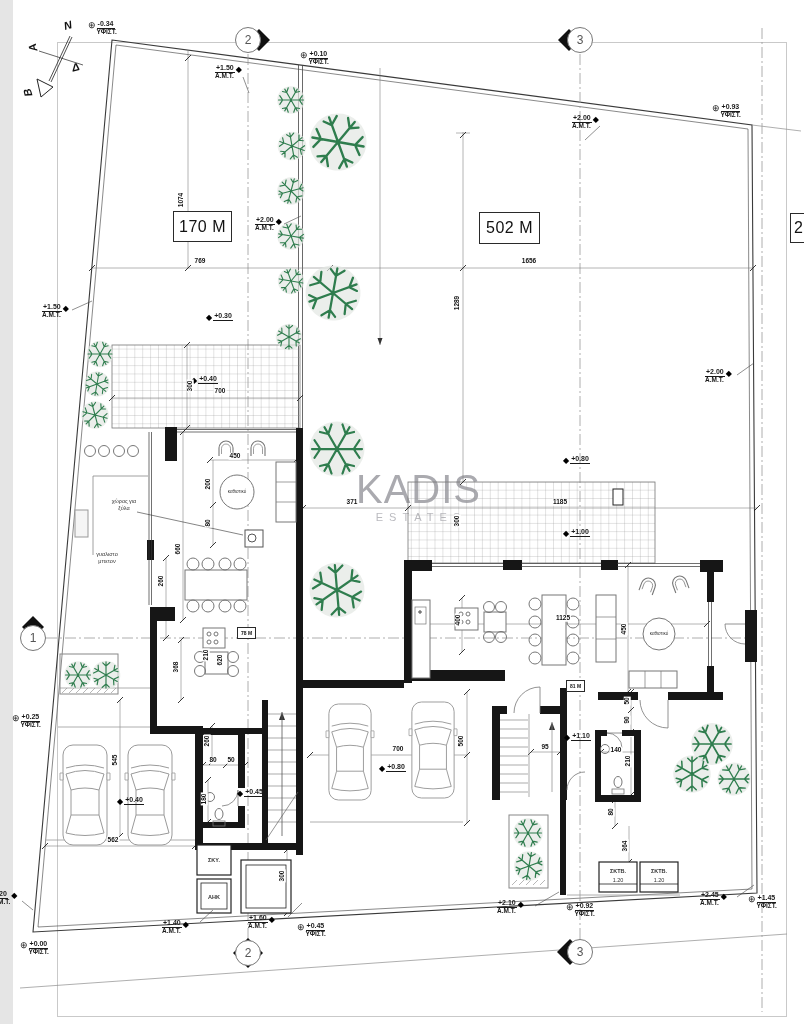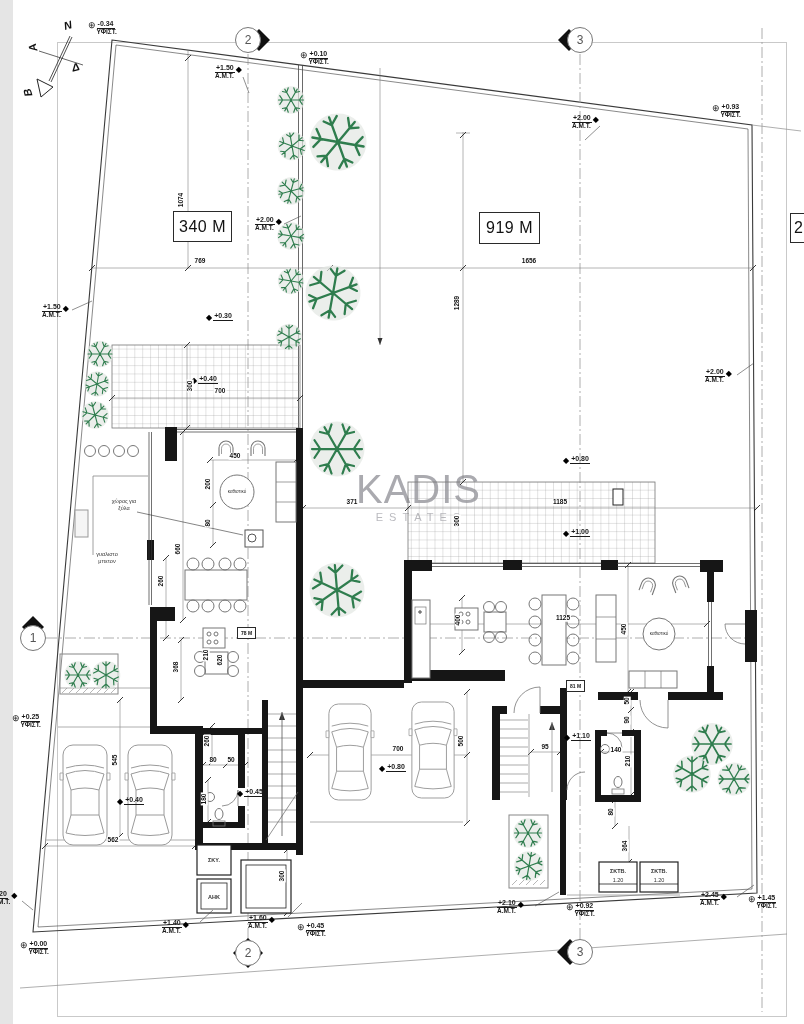--- a/index.html
+++ b/index.html
@@ -299,22 +299,22 @@
     <span class="cp" style="left:29px;top:42px;transform:rotate(-105deg)">A</span>
     <span class="cp" style="left:72px;top:62px;transform:rotate(-15deg)">Δ</span>
     <span class="cp" style="left:24px;top:87px;transform:rotate(-105deg)">B</span>
 
     <span class="bub" style="left:248px;top:40px">2</span>
     <span class="bub" style="left:580px;top:40px">3</span>
     <span class="bub" style="left:33px;top:638px">1</span>
     <span class="bub" style="left:248px;top:953px">2</span>
     <span class="bub" style="left:580px;top:952px">3</span>
 
-    <div class="area" style="left:173px;top:211px;width:57px;height:29px">340 M</div>
-    <div class="area" style="left:479px;top:212px;width:59px;height:30px">919 M</div>
+    <div class="area" style="left:173px;top:211px;width:57px;height:29px">170 M</div>
+    <div class="area" style="left:479px;top:212px;width:59px;height:30px">502 M</div>
     <div class="area" style="left:790px;top:213px;width:30px;height:28px;justify-content:flex-start;padding-left:3px">2</div>
 
     <div class="tag" style="left:237px;top:627px;width:17px;height:10px">78 M</div>
     <div class="tag" style="left:566px;top:680px;width:17px;height:10px">81 M</div>
     <span class="lbl" style="left:545px;top:747px">95</span>
 
     <div class="mk" style="left:88px;top:20px">
         <span class="pl">⊕</span>
         <span class="col">
           <span class="v">-0.34</span>

